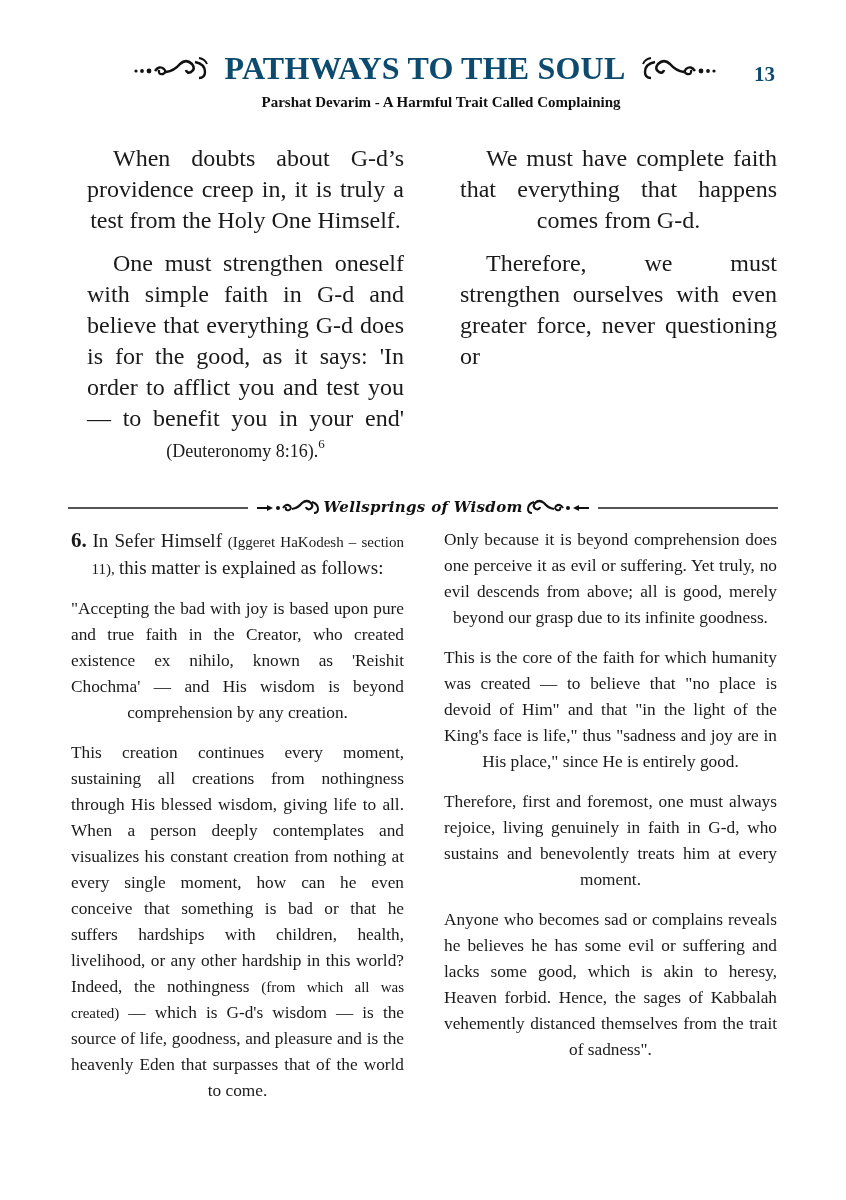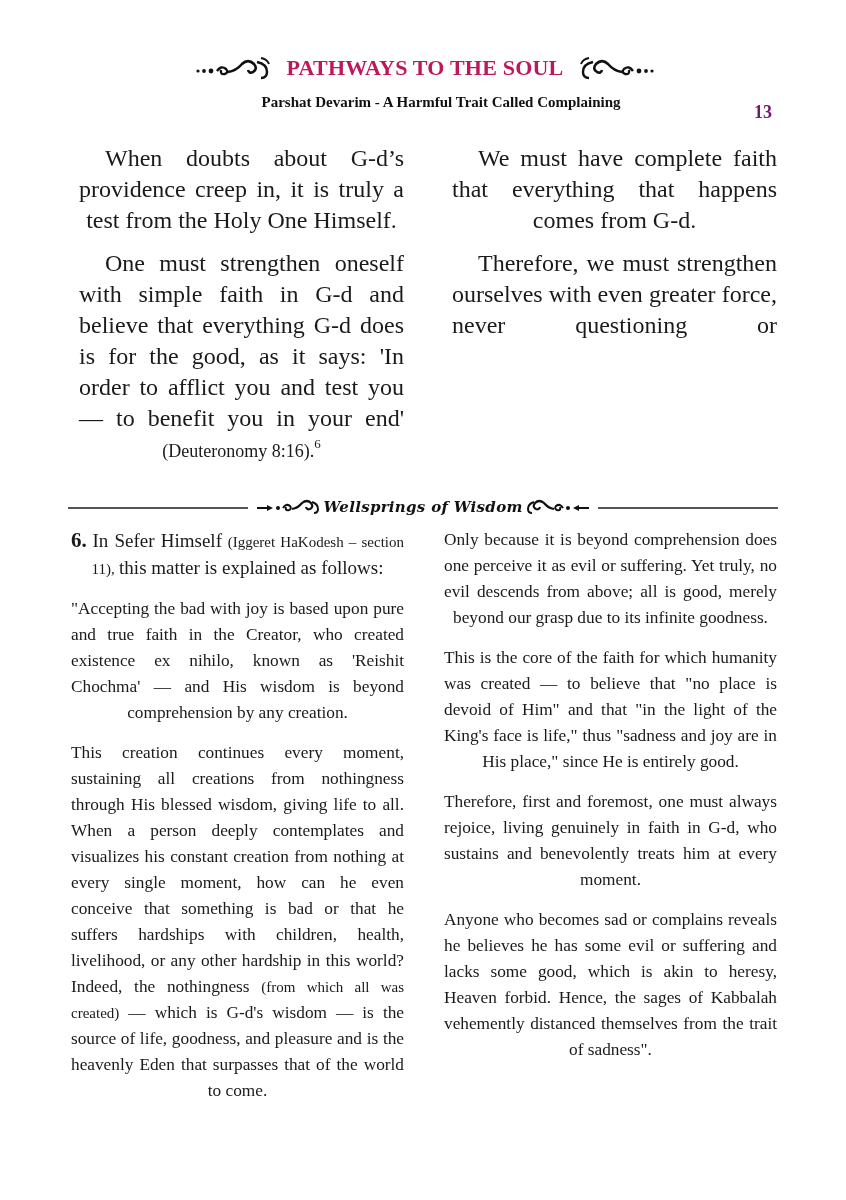--- a/index.html
+++ b/index.html
@@ -33,34 +33,33 @@
       gap: 6px;
     }
     .ornament {
       display: inline-flex;
       align-items: center;
     }
     .ornament svg { display: block; }
     .header-title {
       font-family: "Liberation Serif", "DejaVu Serif", serif;
       font-weight: bold;
-      font-size: 22px;
+      font-size: 32px;
       letter-spacing: 0.2px;
       line-height: 36px;
-      color: #be185d;
+      color: #0c4a6e;
       white-space: nowrap;
     }
     .page-number {
       position: absolute;
       left: 754px;
       top: 12px;
       font-weight: bold;
-      font-size: 18px;
-      color: #701a75;
-      margin-top: 40px;
+      font-size: 21px;
+      color: #0c4a6e;
     }
     .subtitle {
       position: absolute;
       top: 94px;
       left: 0;
       width: 846px;
       text-align: center;
       font-weight: bold;
       font-size: 15px;
       color: #111;
@@ -72,21 +71,21 @@
       position: absolute;
       top: 143px;
       width: 333px;
       font-size: 24px;
       line-height: 31px;
       text-align: justify;
     }
     .main-col.left { left: 71px; }
     .main-col.right { left: 444px; }
     .main-col p {
-      margin: 0 0 12px 8px;
+      margin: 0 0 12px 16px;
       text-indent: 26px;
       text-align-last: center;
     }
     .main-col p.cont-last { text-align-last: justify; }
     .small-ref { font-size: 18px; }
     sup.fn { font-size: 13px; vertical-align: 9px; line-height: 0; }
 
     .divider {
       position: absolute;
       top: 494px;

